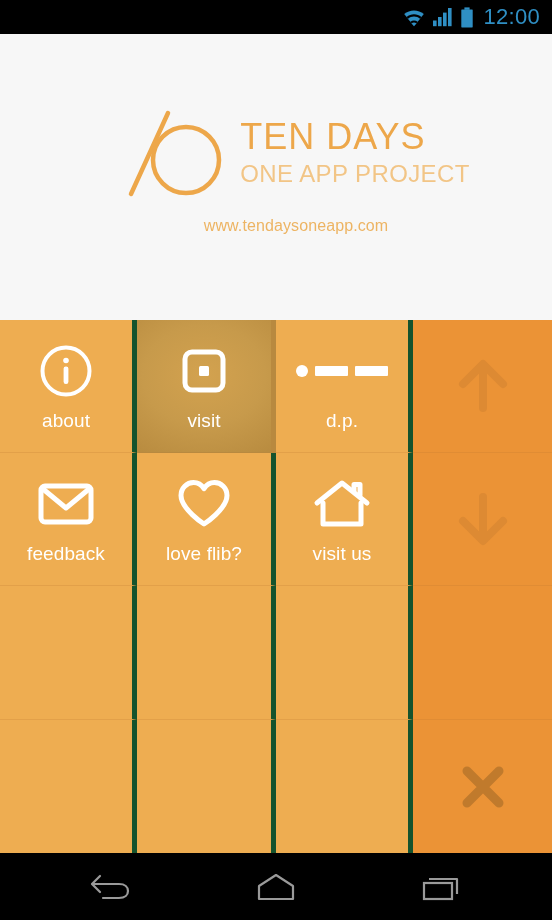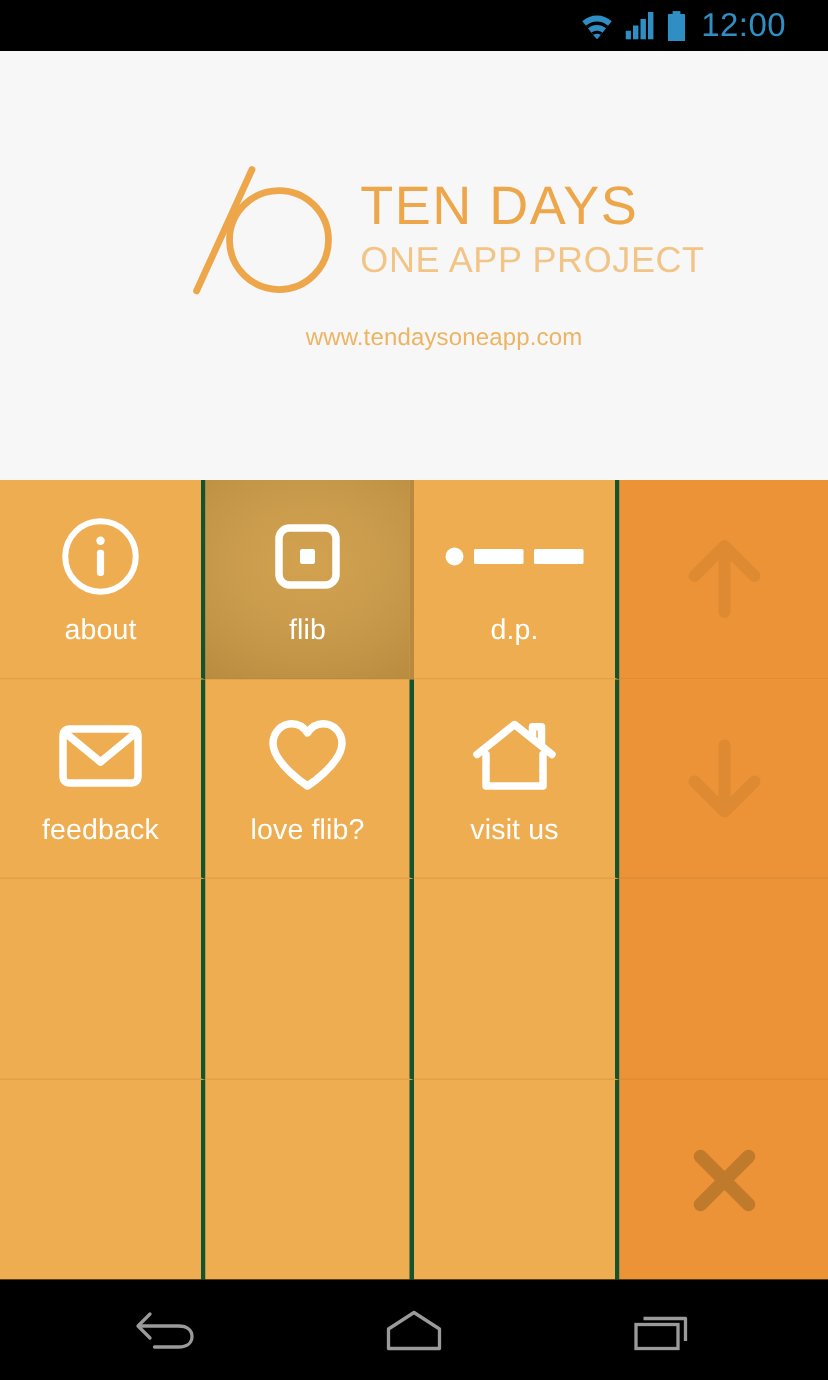--- a/index.html
+++ b/index.html
@@ -14,21 +14,21 @@
     width: 552px; height: 920px;
     background: #000;
   }
 
   
   #statusbar {
     position: absolute; left: 0; top: 0;
     width: 552px; height: 34px;
     background: #000;
     display: flex; align-items: center; justify-content: flex-end;
-    padding-right: 28px;
+    padding-right: 12px;
   }
   #statusbar .sb-group { display: flex; align-items: center; gap: 6px; }
   .sb-icon { display: block; }
   #sb-clock {
     color: #2f8fc4;
     font-size: 22px;
     letter-spacing: 0.3px;
     margin-left: 9px;
     font-family: "Liberation Sans", sans-serif;
   }
@@ -77,21 +77,21 @@
     position: absolute; left: 0; top: 320px;
     width: 552px; height: 533px;
     background: #eead51;
     display: grid;
     grid-template-columns: 137px 139px 137px 139px;
     grid-template-rows: 133px 133px 134px 133px;
   }
   .cell {
     position: relative;
     background: #eead51;
-    border-right: 3px solid #14532d;
+    border-right: 5px solid #14532d;
     border-bottom: 1px solid #e2a049;
     display: flex;
     flex-direction: column;
     align-items: center;
     justify-content: center;
     overflow: hidden;
   }
   .cell.last-col { border-right: none; }
   .cell.last-row { border-bottom: none; }
 
@@ -195,21 +195,21 @@
       <div class="cell-label">about</div>
     </div>
 
     <div class="cell active">
       <div class="cell-icon">
         <svg width="54" height="54" viewBox="0 0 54 54">
           <rect x="8" y="8" width="38" height="38" rx="7" fill="none" stroke="#fff" stroke-width="5"></rect>
           <rect x="22" y="22" width="10" height="10" rx="1.5" fill="#fff"></rect>
         </svg>
       </div>
-      <div class="cell-label">flib</div>
+      <div class="cell-label">visit</div>
     </div>
 
     <div class="cell">
       <div class="cell-icon">
         <div class="dp-icon">
           <span class="dp-dot"></span>
           <span class="dp-dash"></span>
           <span class="dp-dash"></span>
         </div>
       </div>

